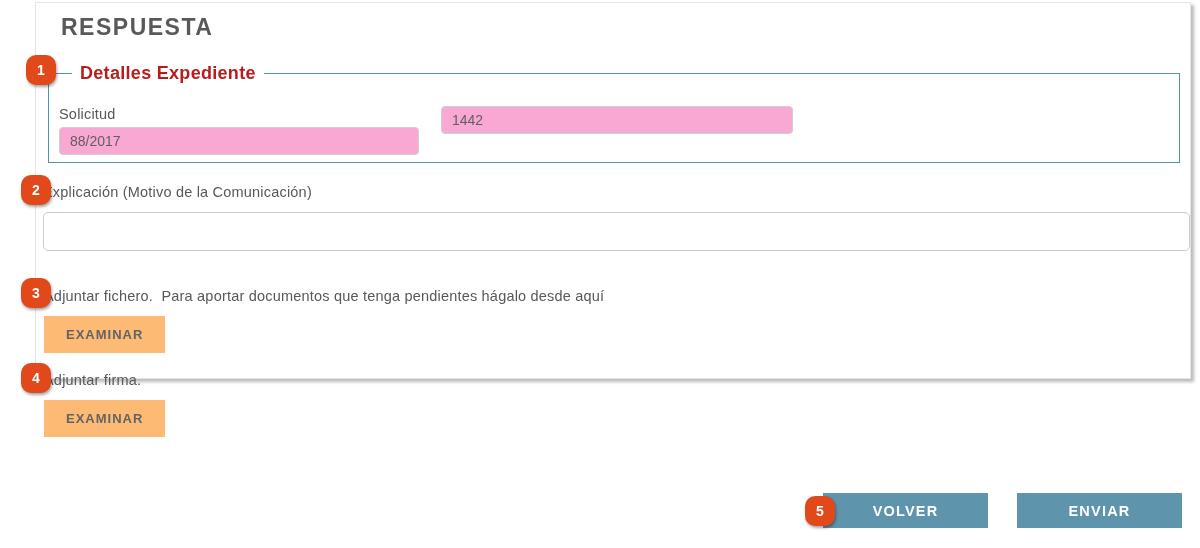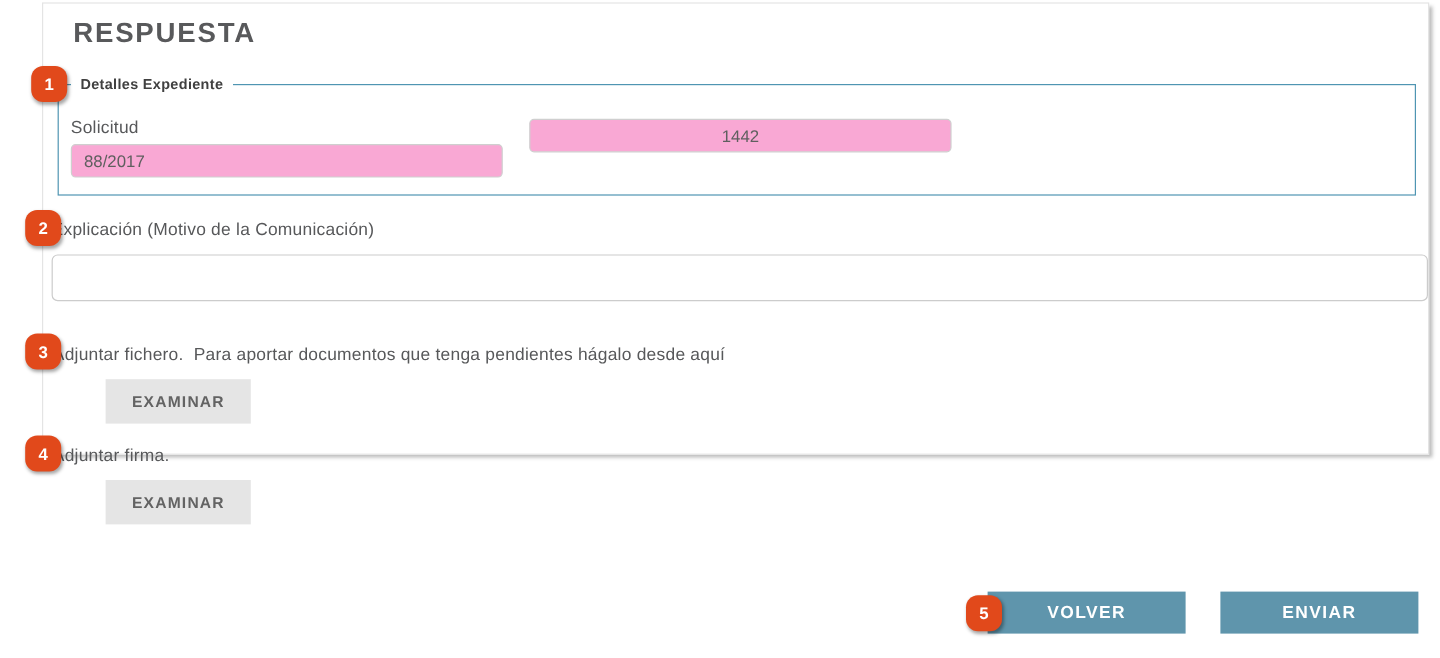--- a/index.html
+++ b/index.html
@@ -27,25 +27,26 @@
     color: #58595b;
   }
   fieldset.detalles {
     position: absolute;
     left: 12px; top: 60px;
     width: 1132px; height: 100px;
     border: 1px solid #4f95b2;
     padding: 4px 10px 0 10px;
   }
   fieldset.detalles legend {
+    margin-left: 13px;
     padding: 0 8px;
-    font-size: 12px;
+    font-size: 18px;
     font-weight: bold;
     letter-spacing: 0.3px;
-    color: #404040;
+    color: #b91c1c;
   }
   .fields-row { display: flex; gap: 22px; margin-top: 18px; }
   .form-label {
     display: block;
     font-size: 14.5px;
     color: #57585a;
     margin-bottom: 5px;
     letter-spacing: 0.2px;
   }
   .text-input {
@@ -53,21 +54,21 @@
     border: 1px solid #cfcfcf;
     border-radius: 4px;
     padding: 0 10px;
     font-family: "Liberation Sans", sans-serif;
     font-size: 14px;
     color: #5f5f5f;
     background: #f9a8d4;
     outline: none;
   }
   .input-solicitud { width: 360px; }
-  .input-expediente { width: 352px; text-align: center; }
+  .input-expediente { width: 352px; }
   .section-explicacion { position: absolute; left: 7px; top: 181px; width: 1147px; }
   .explicacion-input {
     margin-top: 7px;
     width: 100%;
     height: 39px;
     border: 1px solid #cccccc;
     border-radius: 5px;
     padding: 0 10px;
     font-family: "Liberation Sans", sans-serif;
     font-size: 14px;
@@ -75,29 +76,28 @@
     outline: none;
   }
   .section-fichero { position: absolute; left: 8px; top: 285px; }
   .section-firma   { position: absolute; left: 8px; top: 369px; }
   .pre-space { white-space: pre-wrap; }
   .btn-row { display: flex; gap: 46px; margin-top: 12px; }
   .gray-btn {
     min-width: 114px;
     height: 37px;
     padding: 0 22px;
-    background: #e5e5e5;
+    background: #fdba74;
     border: none;
     font-family: "Liberation Sans", sans-serif;
     font-size: 13px;
     font-weight: bold;
     letter-spacing: 1px;
     color: #636363;
     cursor: pointer;
-    margin-left: 44px;
   }
   .footer-actions {
     position: absolute;
     top: 490px; right: 8px;
     display: flex;
     gap: 29px;
   }
   .primary-btn {
     width: 165px;
     height: 35px;

